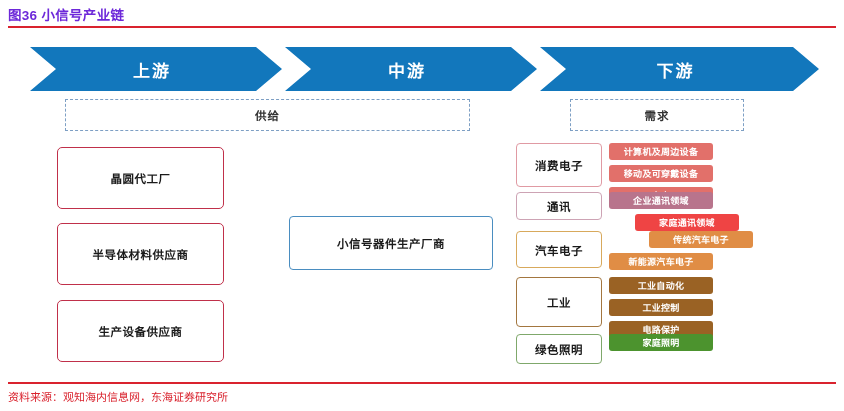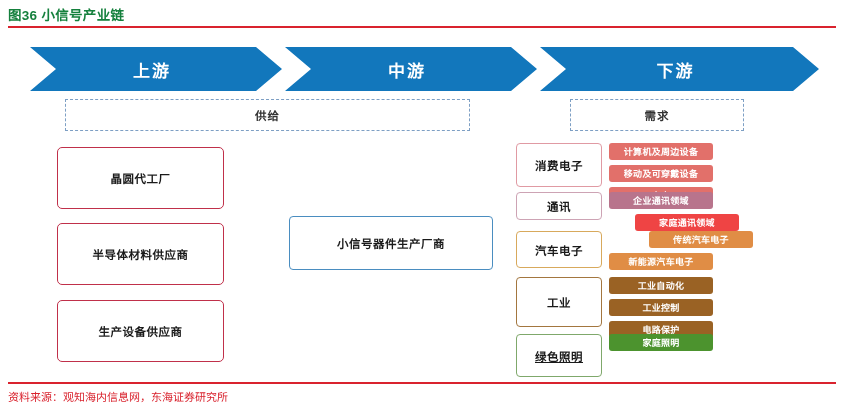--- a/index.html
+++ b/index.html
@@ -205,21 +205,21 @@
     top: 388px;
     font-size: 11px;
     color: #D9232E;
     white-space: nowrap;
   }
 </style>
 </head>
 <body>
 
 <div class="fig-header">
-  <div class="fig-title" style="color: #15803d;">图36  小信号产业链</div>
+  <div class="fig-title" style="color: #6d28d9;">图36  小信号产业链</div>
   <div class="title-rule" style="background: rgb(217, 35, 46);"></div>
 </div>
 
 <div class="chevron-band">
   <div class="chev chev-up" style="background: rgb(18, 119, 188);">
     <span>上游</span>
   </div>
   <div class="chev chev-mid" style="background: rgb(18, 119, 188);">
     <span>中游</span>
   </div>
@@ -267,21 +267,21 @@
   <div class="down-row" id="row-3" style="top:134px;">
     <div class="cat-box" id="cat-3" style="height: 50px; border: 1.6px solid rgb(163, 118, 63);">工业</div>
     <div class="tag-wrap">
       <div class="tag tag-w" id="t-3-0" style="background: rgb(154, 98, 36);">工业自动化</div>
       <div class="tag tag-w" id="t-3-1" style="background: rgb(154, 98, 36);">工业控制</div>
       <div class="tag tag-w" id="t-3-2" style="background: rgb(154, 98, 36);">电路保护</div>
     </div>
   </div>
 
   <div class="down-row" id="row-4" style="top:191px;">
-    <div class="cat-box" id="cat-4" style="height: 43px; border: 1.6px solid rgb(127, 168, 107); text-decoration: underline;">绿色照明</div>
+    <div class="cat-box" id="cat-4" style="height: 30px; border: 1.6px solid rgb(127, 168, 107);">绿色照明</div>
     <div class="tag-wrap">
       <div class="tag tag-w" id="t-4-0" style="background: rgb(76, 147, 46);">家庭照明</div>
     </div>
   </div>
 
 </div>
 
 <div class="footer-rule" style="background: rgb(217, 35, 46);"></div>
 <div class="footer-text" style="color: rgb(217, 35, 46);">资料来源：观知海内信息网，东海证券研究所</div>
 

